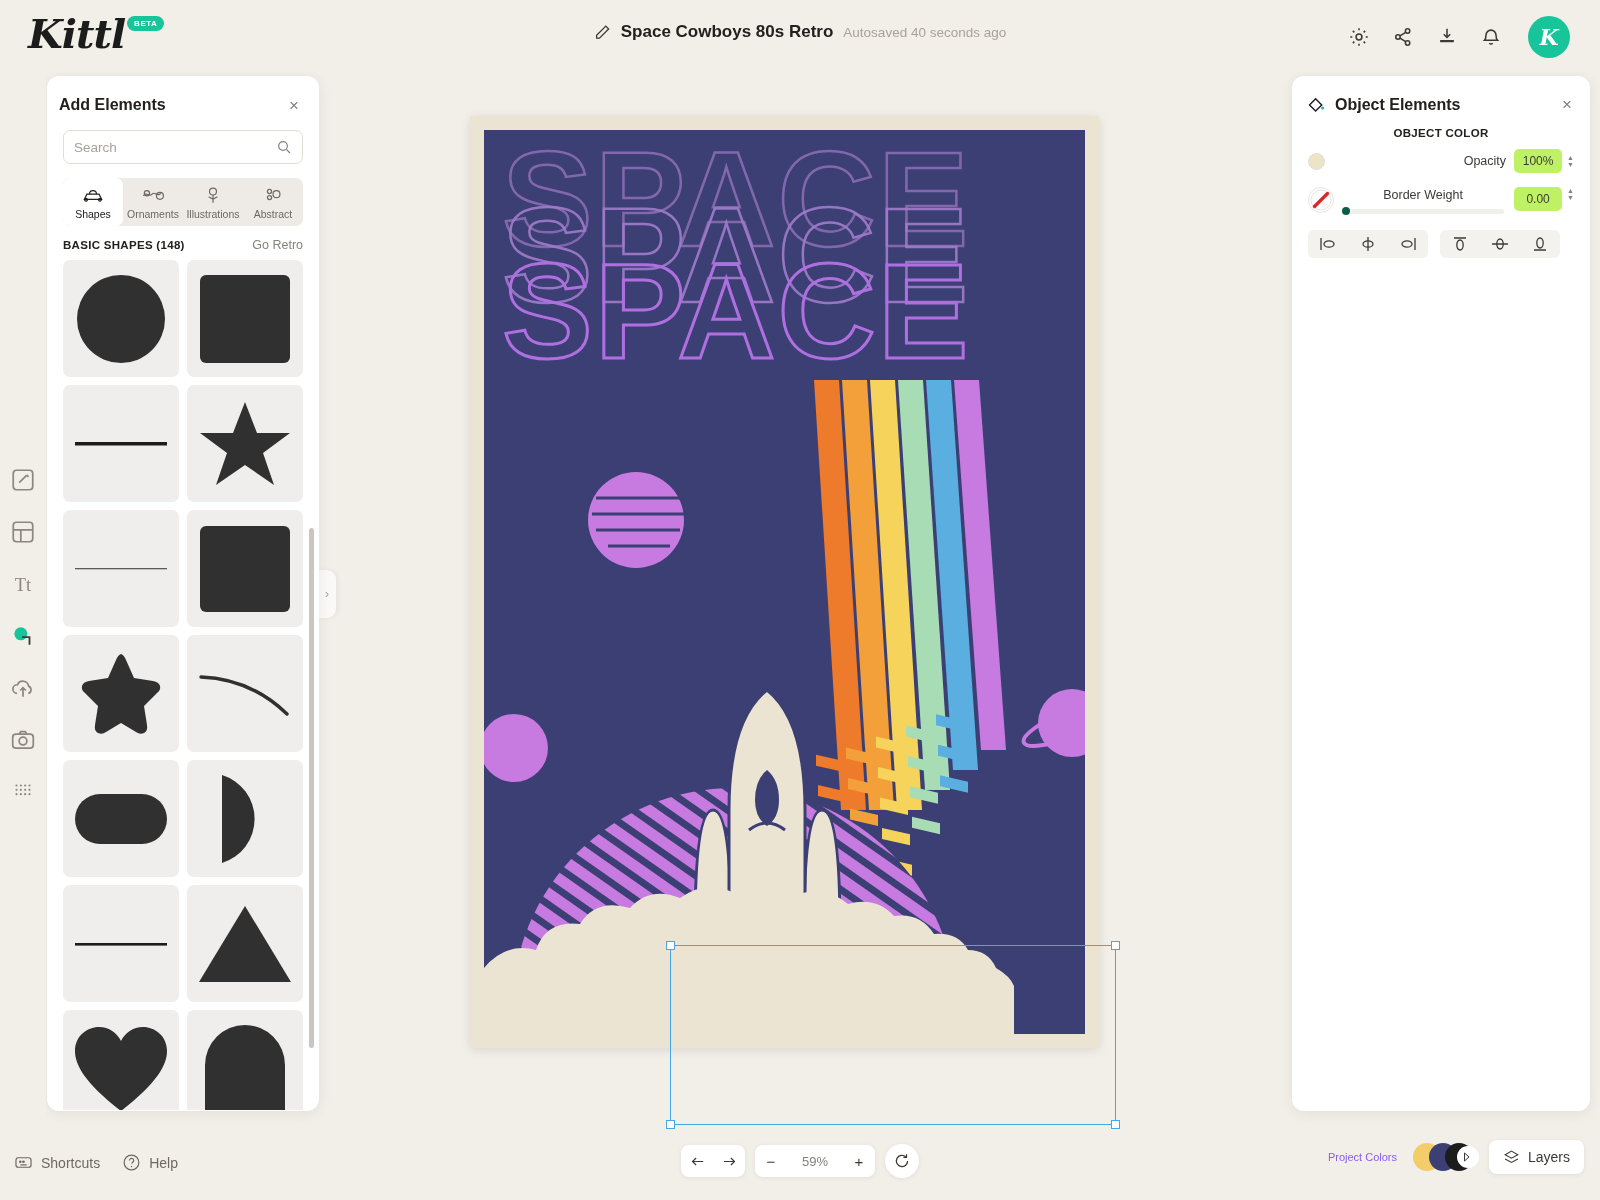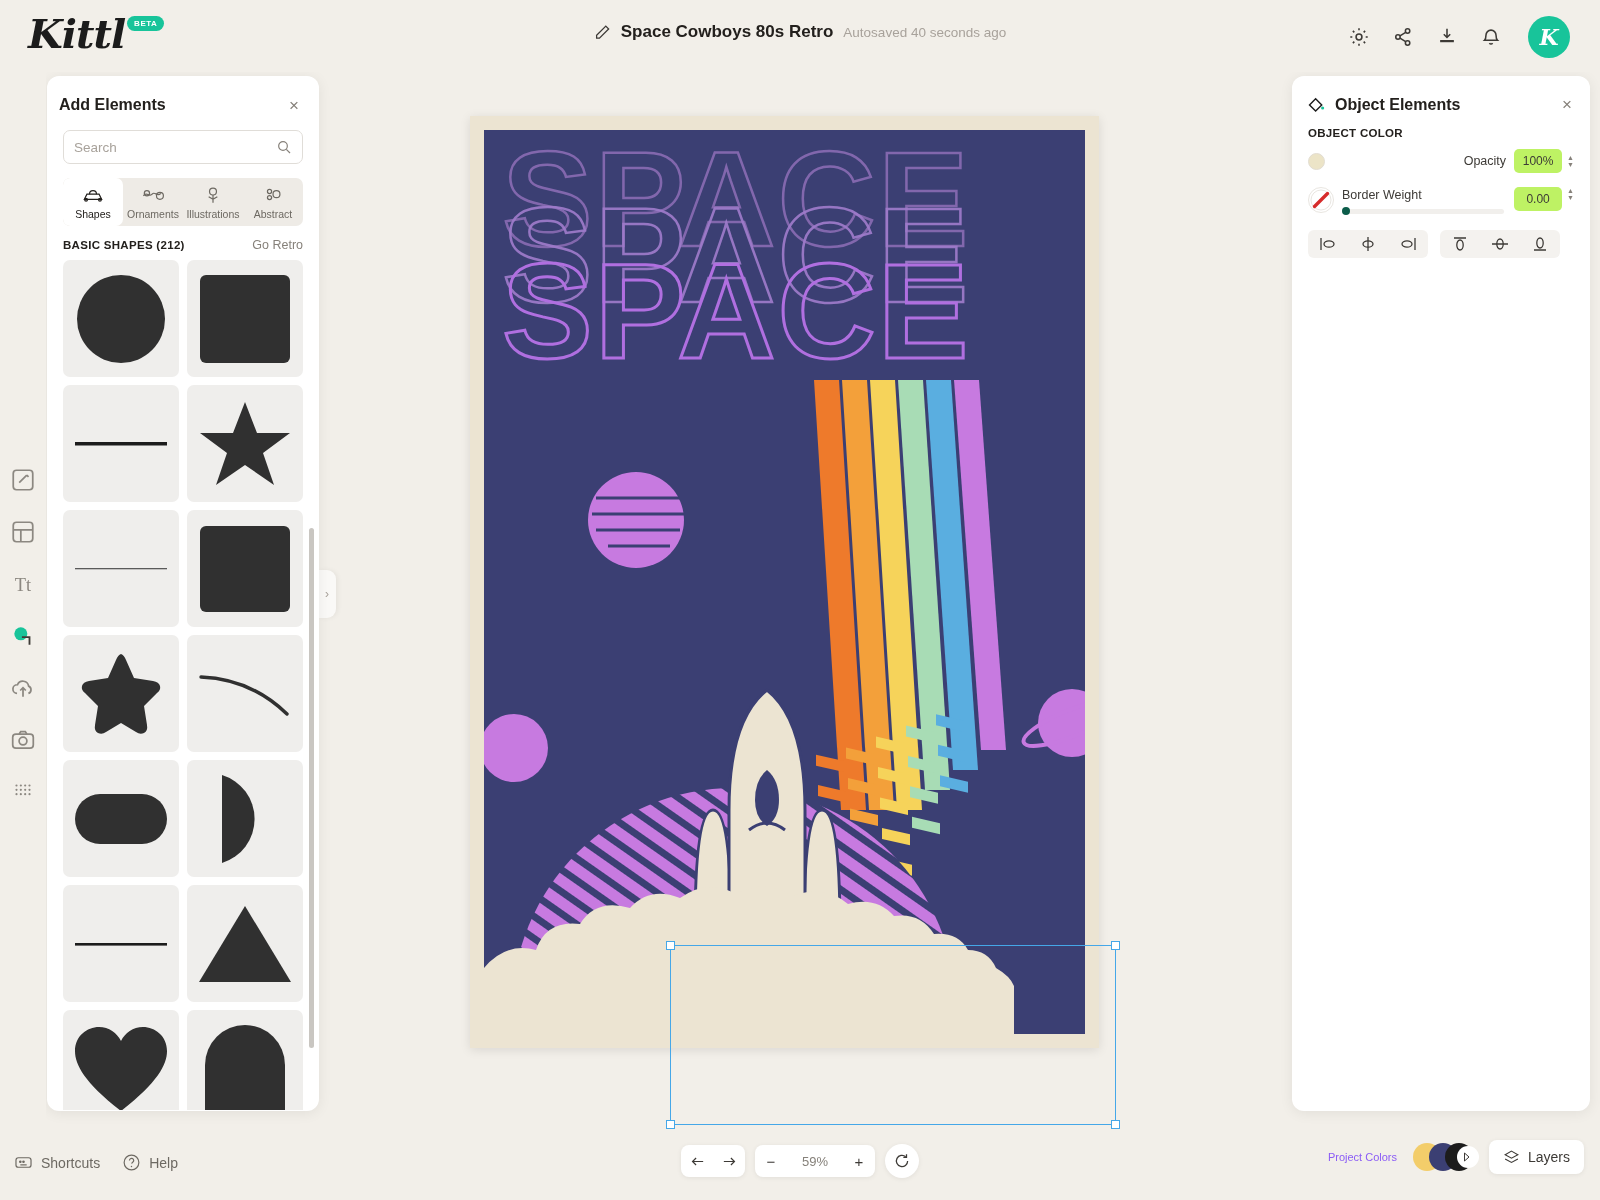--- a/index.html
+++ b/index.html
@@ -171,21 +171,21 @@
     width: 298px; height: 1035px;
     background: #fff; border-radius: 12px;
     box-shadow: 0 2px 14px rgba(0,0,0,.07); z-index: 25;
   }
   .rp-head {
     display: flex; align-items: center; padding: 18px 18px 10px 14px;
     gap: 8px;
   }
   .rp-title { font-size: 16px; font-weight: bold; color: #23201d; flex: 1; }
   .rp-close { color: #86817a; cursor: pointer; font-size: 17px; line-height: 1; }
-  .rp-body { padding: 2px 16px 4px 16px; }
+  .rp-body { padding: 2px 16px 4px 16px; text-align: center; }
   .rp-section-label {
     font-size: 11.5px; font-weight: bold; color: #23201d;
     letter-spacing: .3px; margin-bottom: 10px;
   }
   .rp-row { display: flex; align-items: center; margin-bottom: 14px; }
   .color-swatch {
     width: 17px; height: 17px; border-radius: 50%;
     background: #ece4c7; border: 1px solid #e2ddd2; cursor: pointer;
   }
   .rp-spacer { flex: 1; }
@@ -419,21 +419,21 @@
         <svg viewBox="0 0 30 22" fill="none" stroke="currentColor" stroke-width="1.4">
             <circle cx="11" cy="7" r="2.4"></circle>
             <circle cx="11" cy="14" r="2.4"></circle>
             <circle cx="19" cy="10" r="4"></circle>
           </svg>
         <div class="tab-label">Abstract</div>
       </div>
     </div>
 
     <div class="section-bar">
-      <span class="section-title">BASIC SHAPES (212)</span>
+      <span class="section-title">BASIC SHAPES (148)</span>
       <span class="go-back">Go Retro</span>
     </div>
 
     <div class="shapes-scroll">
       <div class="shapes-grid">
         <div class="shape-cell">
             <svg width="88" height="88" viewBox="0 0 88 88">
               <circle cx="44" cy="44" r="44" fill="#303030"></circle>
             </svg>
           </div>

